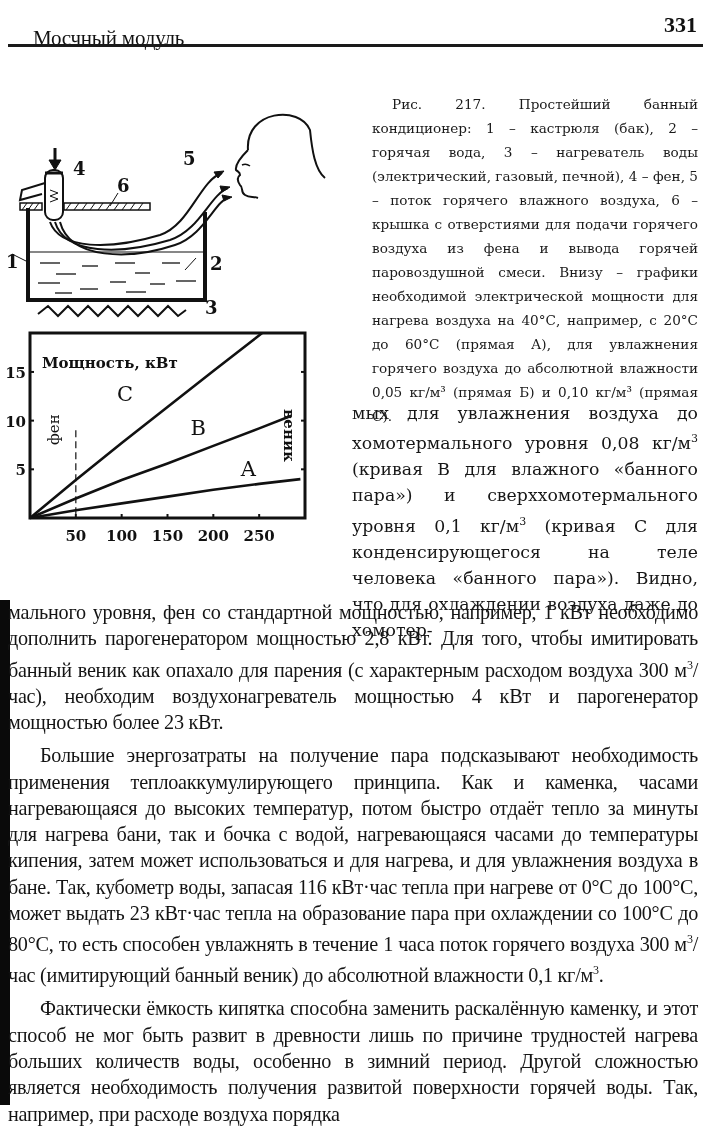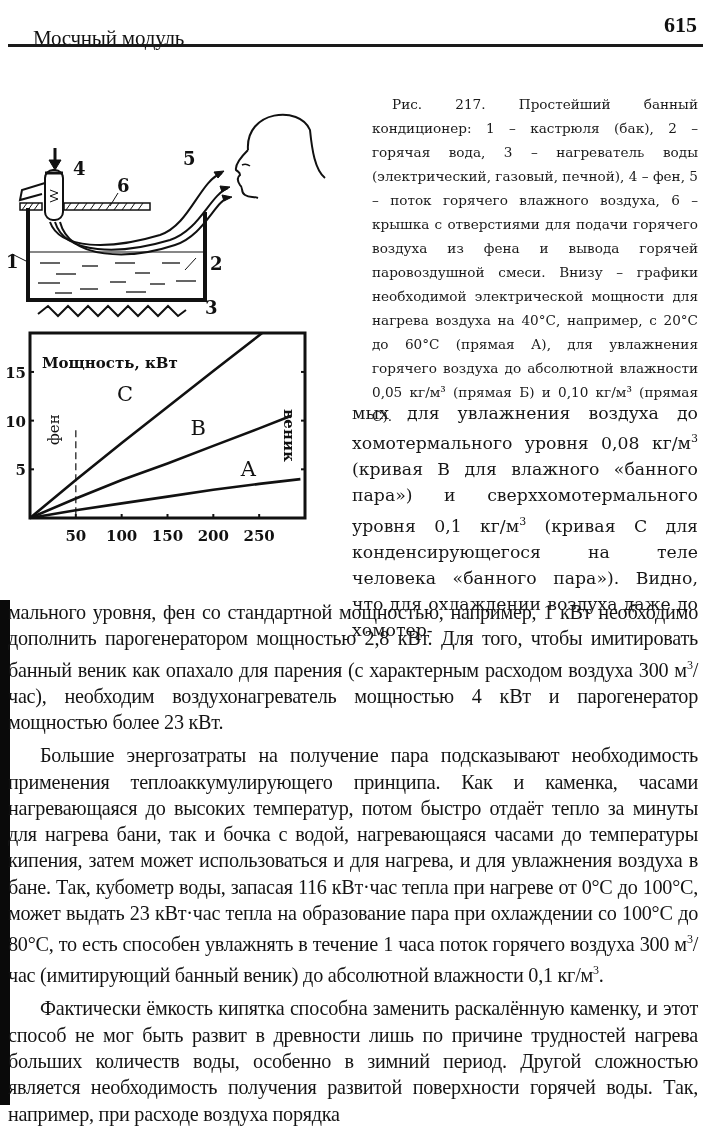--- a/index.html
+++ b/index.html
@@ -15,21 +15,21 @@
   .body-text p { margin: 0; }
   .body-text p.indent { text-indent: 32px; margin-top: 7px; }
   .body-text sup { font-size: 12px; }
   .scan-edge { position: absolute; left: 0; top: 600px; width: 10px; height: 505px; background: #0a0a0a; }
   .fig-svg text { font-family: "DejaVu Serif", serif; }
 </style>
 </head>
 <body>
 
 <div class="running-head">Мосчный модуль</div>
-<div class="page-num">615</div>
+<div class="page-num">331</div>
 <div class="head-rule"></div>
 
 <div class="figure">
   <svg class="fig-svg" width="340" height="470" viewBox="0 90 340 470" xmlns="http://www.w3.org/2000/svg">
     <g stroke="#111" fill="none">
 
       <path d="M28 208 L28 300 L205 300 L205 212" stroke-width="4"></path>
       <line x1="30" y1="252" x2="203" y2="252" stroke-width="1.2"></line>
       <g stroke-width="1.3">
         <line x1="40" y1="263" x2="60" y2="263"></line>

